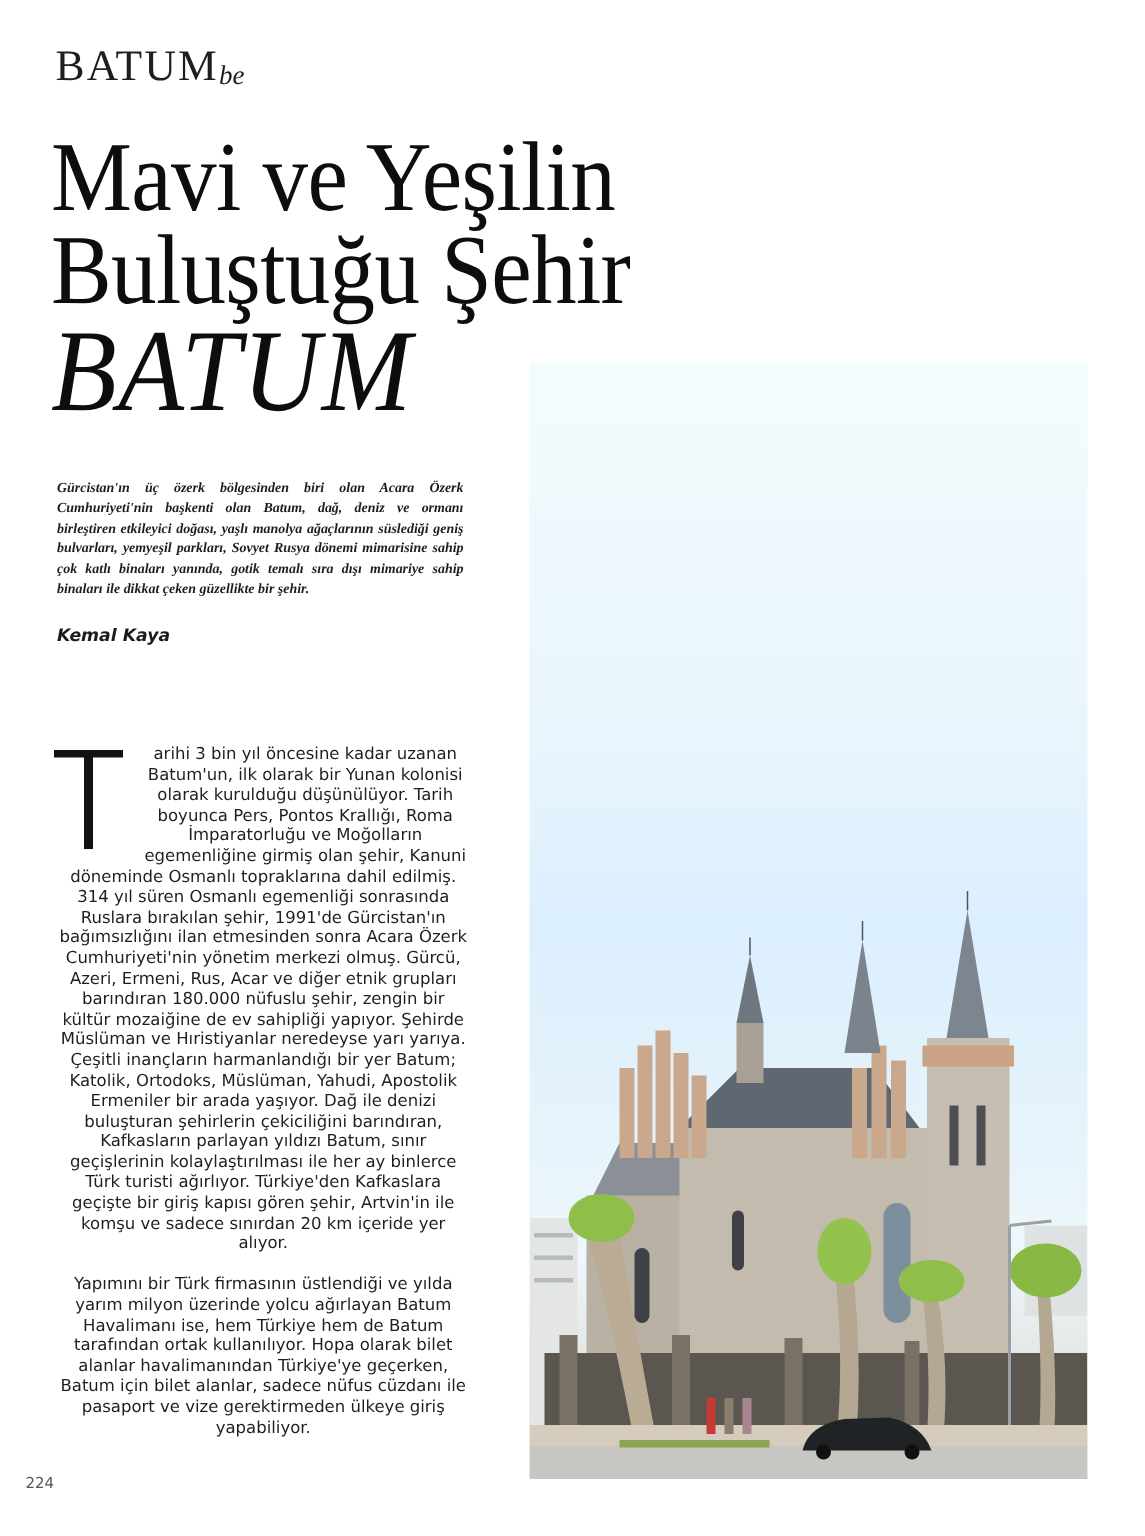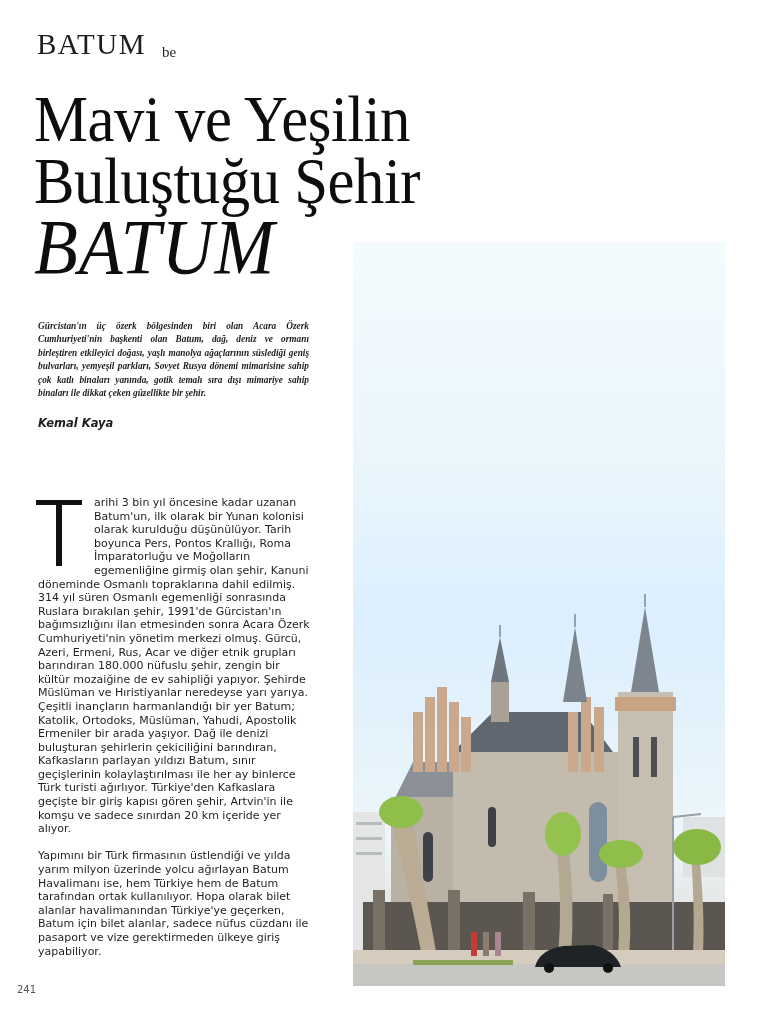--- a/index.html
+++ b/index.html
@@ -4,21 +4,21 @@
   <style>
     * { margin: 0; padding: 0; box-sizing: border-box; }
     html, body { width: 763px; height: 1024px; background: #ffffff; overflow: hidden; }
     body { position: relative; font-family: "Liberation Sans", sans-serif; color: #1a1a1a; }
 
     .masthead {
       position: absolute; left: 37px; top: 30px;
       font-family: "Liberation Serif", serif; font-size: 29px; letter-spacing: 1.5px;
       color: #1e1e1e; line-height: 1;
     }
-    .masthead .sub { font-size: 15px; letter-spacing: 0; margin-left: 16px; position: relative; top: 3px; }
+    .masthead .sub { font-style: italic; font-size: 18px; letter-spacing: 0; margin-left: 0; position: relative; top: 3px; }
 
     .title {
       position: absolute; left: 34px; top: 88px;
       font-family: "Liberation Serif", serif; font-weight: normal;
       font-size: 66px; line-height: 62px; color: #0d0d0d; letter-spacing: -0.5px;
       transform: scaleX(0.92); transform-origin: left top;
     }
     .title .line { display: block; white-space: nowrap; }
     .title .city { font-style: italic; font-size: 78px; line-height: 70px; letter-spacing: 1px; }
 
@@ -28,21 +28,21 @@
       font-size: 9.3px; line-height: 13.4px; color: #1c1c1c; text-align: justify;
     }
     .byline {
       position: absolute; left: 38px; top: 416px; width: 271px; text-align: left;
       font-family: "DejaVu Sans", sans-serif; font-style: italic; font-weight: bold;
       font-size: 11.5px; color: #1c1c1c;
     }
 
     .body {
       position: absolute; left: 38px; top: 496px; width: 275px;
-      font-family: "DejaVu Sans", sans-serif; font-size: 11px; line-height: 13.6px; color: #1f1f1f;
+      font-family: "DejaVu Sans", sans-serif; font-size: 11px; line-height: 13.6px; color: #1f1f1f; text-align: center;
     }
     .body p { margin-bottom: 13.6px; }
     .dropcap {
       float: left; width: 48px; height: 68px; margin: 4px 10px 0 -2px; position: relative;
     }
     .dropcap .bar-h { position: absolute; left: 0; top: 0; width: 46px; height: 5px; background: #111; }
     .dropcap .bar-v { position: absolute; left: 20px; top: 0; width: 6px; height: 66px; background: #111; }
     .dropcap .sr { position: absolute; width: 1px; height: 1px; overflow: hidden; clip: rect(0 0 0 0); }
 
     .photo {
@@ -150,13 +150,13 @@
     <rect x="118" y="690" width="6" height="24" fill="#c43a34"></rect>
     <rect x="130" y="690" width="6" height="24" fill="#8a7d6e"></rect>
     <rect x="142" y="690" width="6" height="24" fill="#a8858f"></rect>
 
     <path d="M182,725 Q186,708 210,704 L240,703 Q262,708 268,725 Z" fill="#1f2326"></path>
     <circle cx="196" cy="726" r="5" fill="#111"></circle>
     <circle cx="255" cy="726" r="5" fill="#111"></circle>
   </svg>
 </div>
 
-<div class="page-num">241</div>
+<div class="page-num">224</div>
 
 </body></html>

